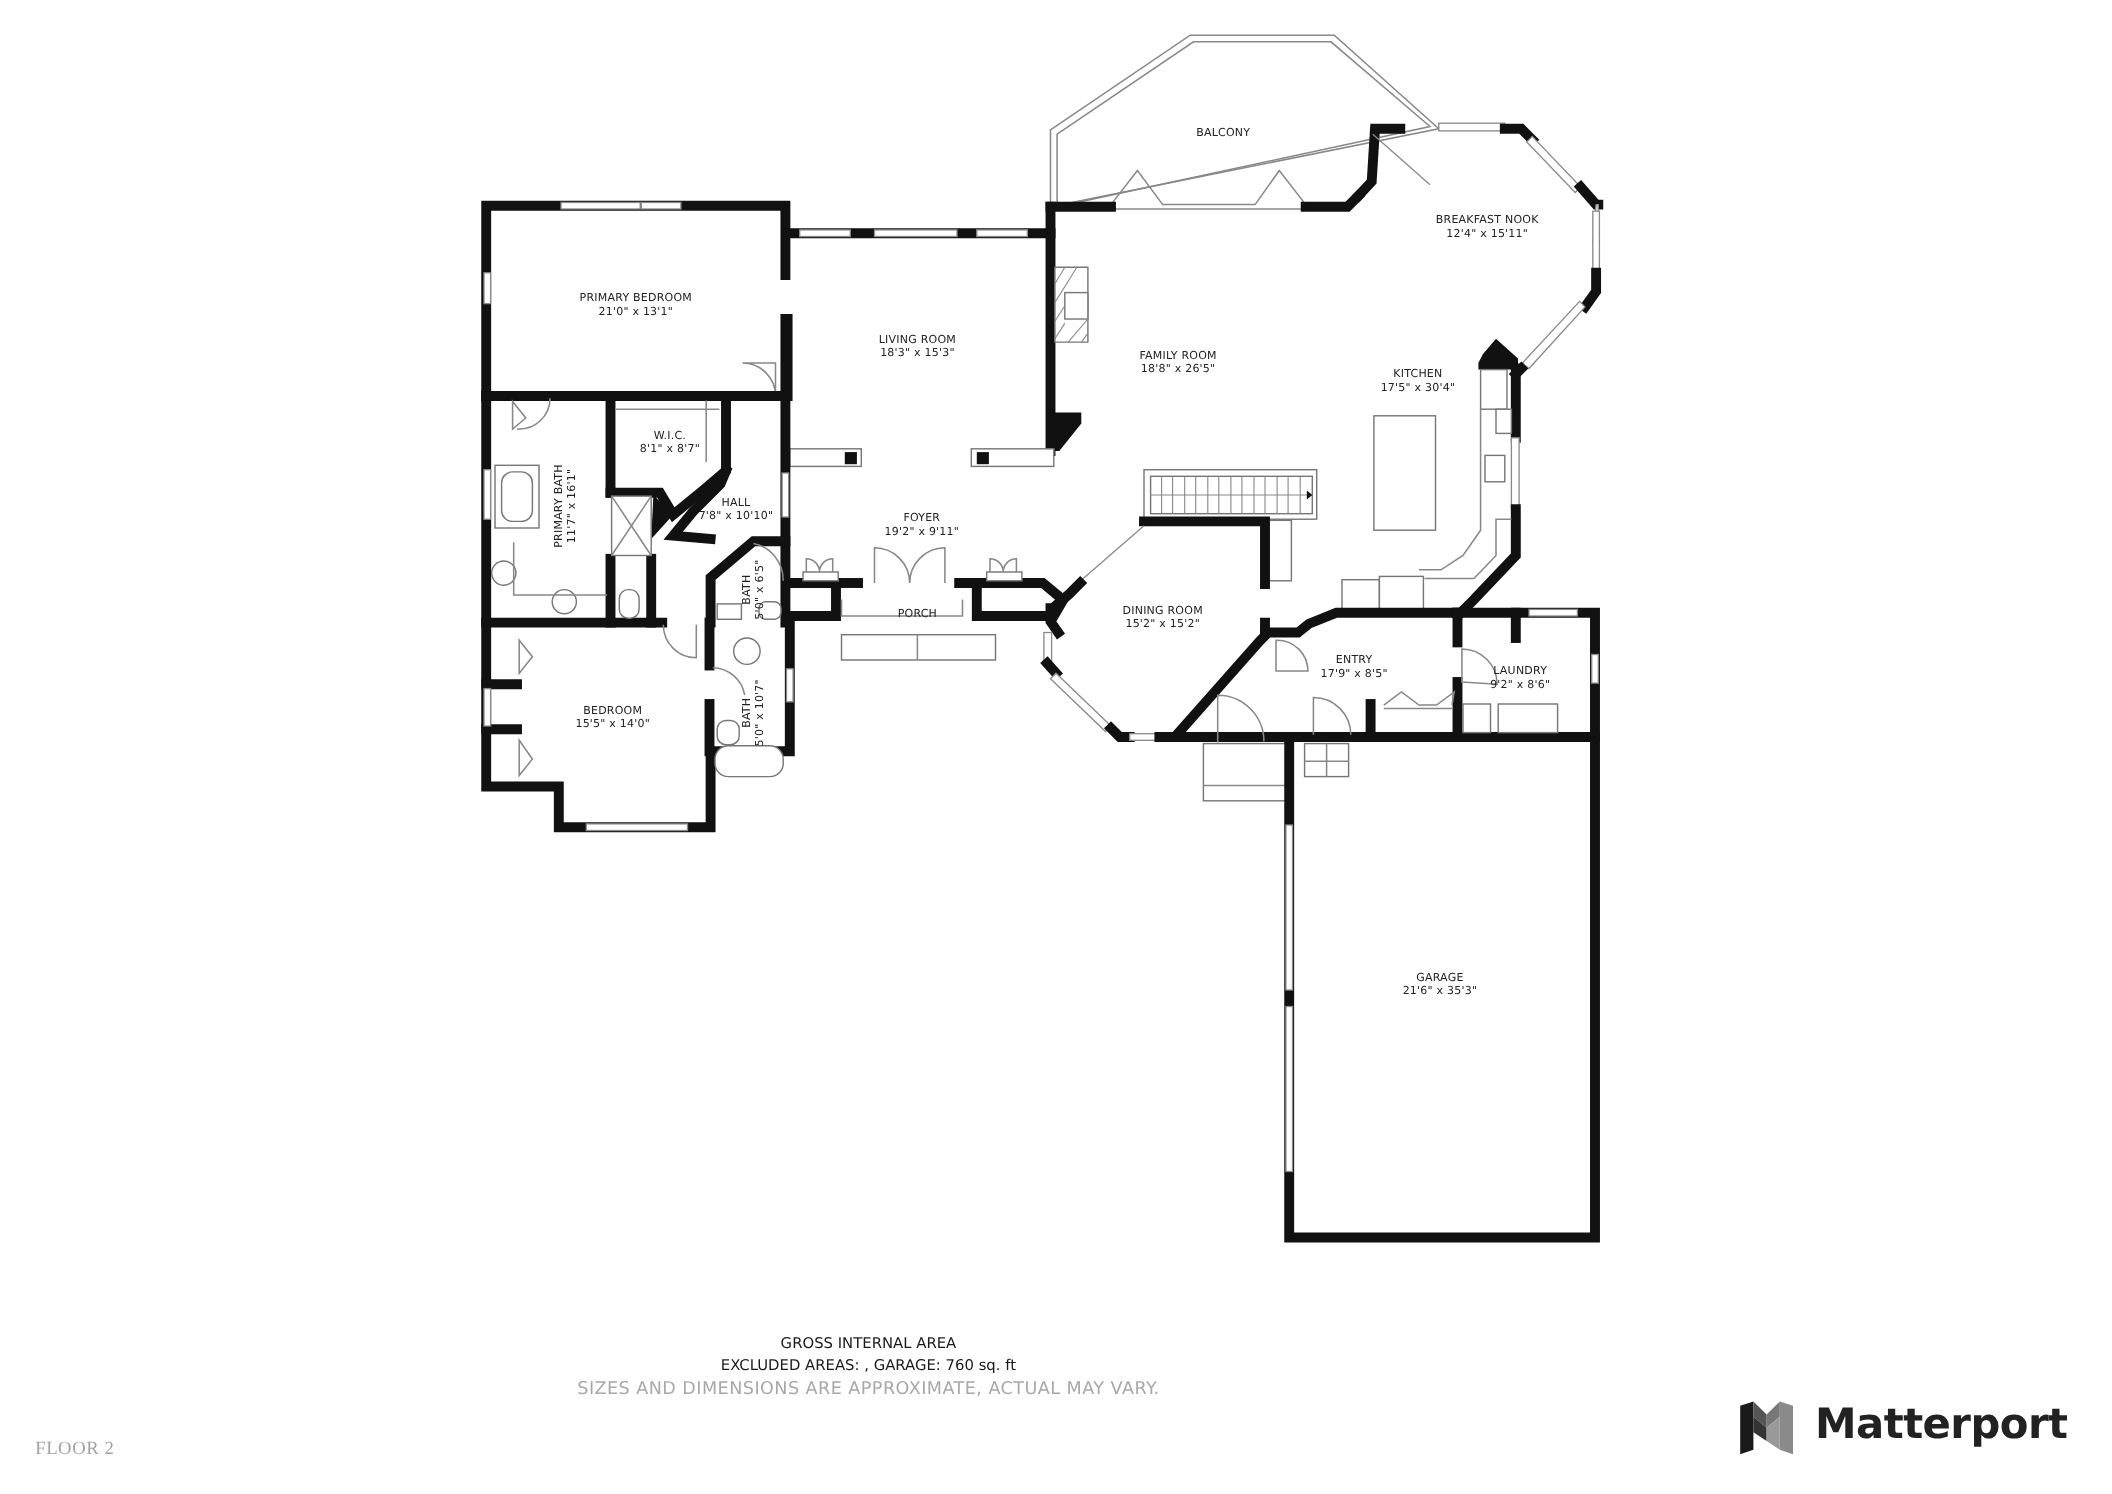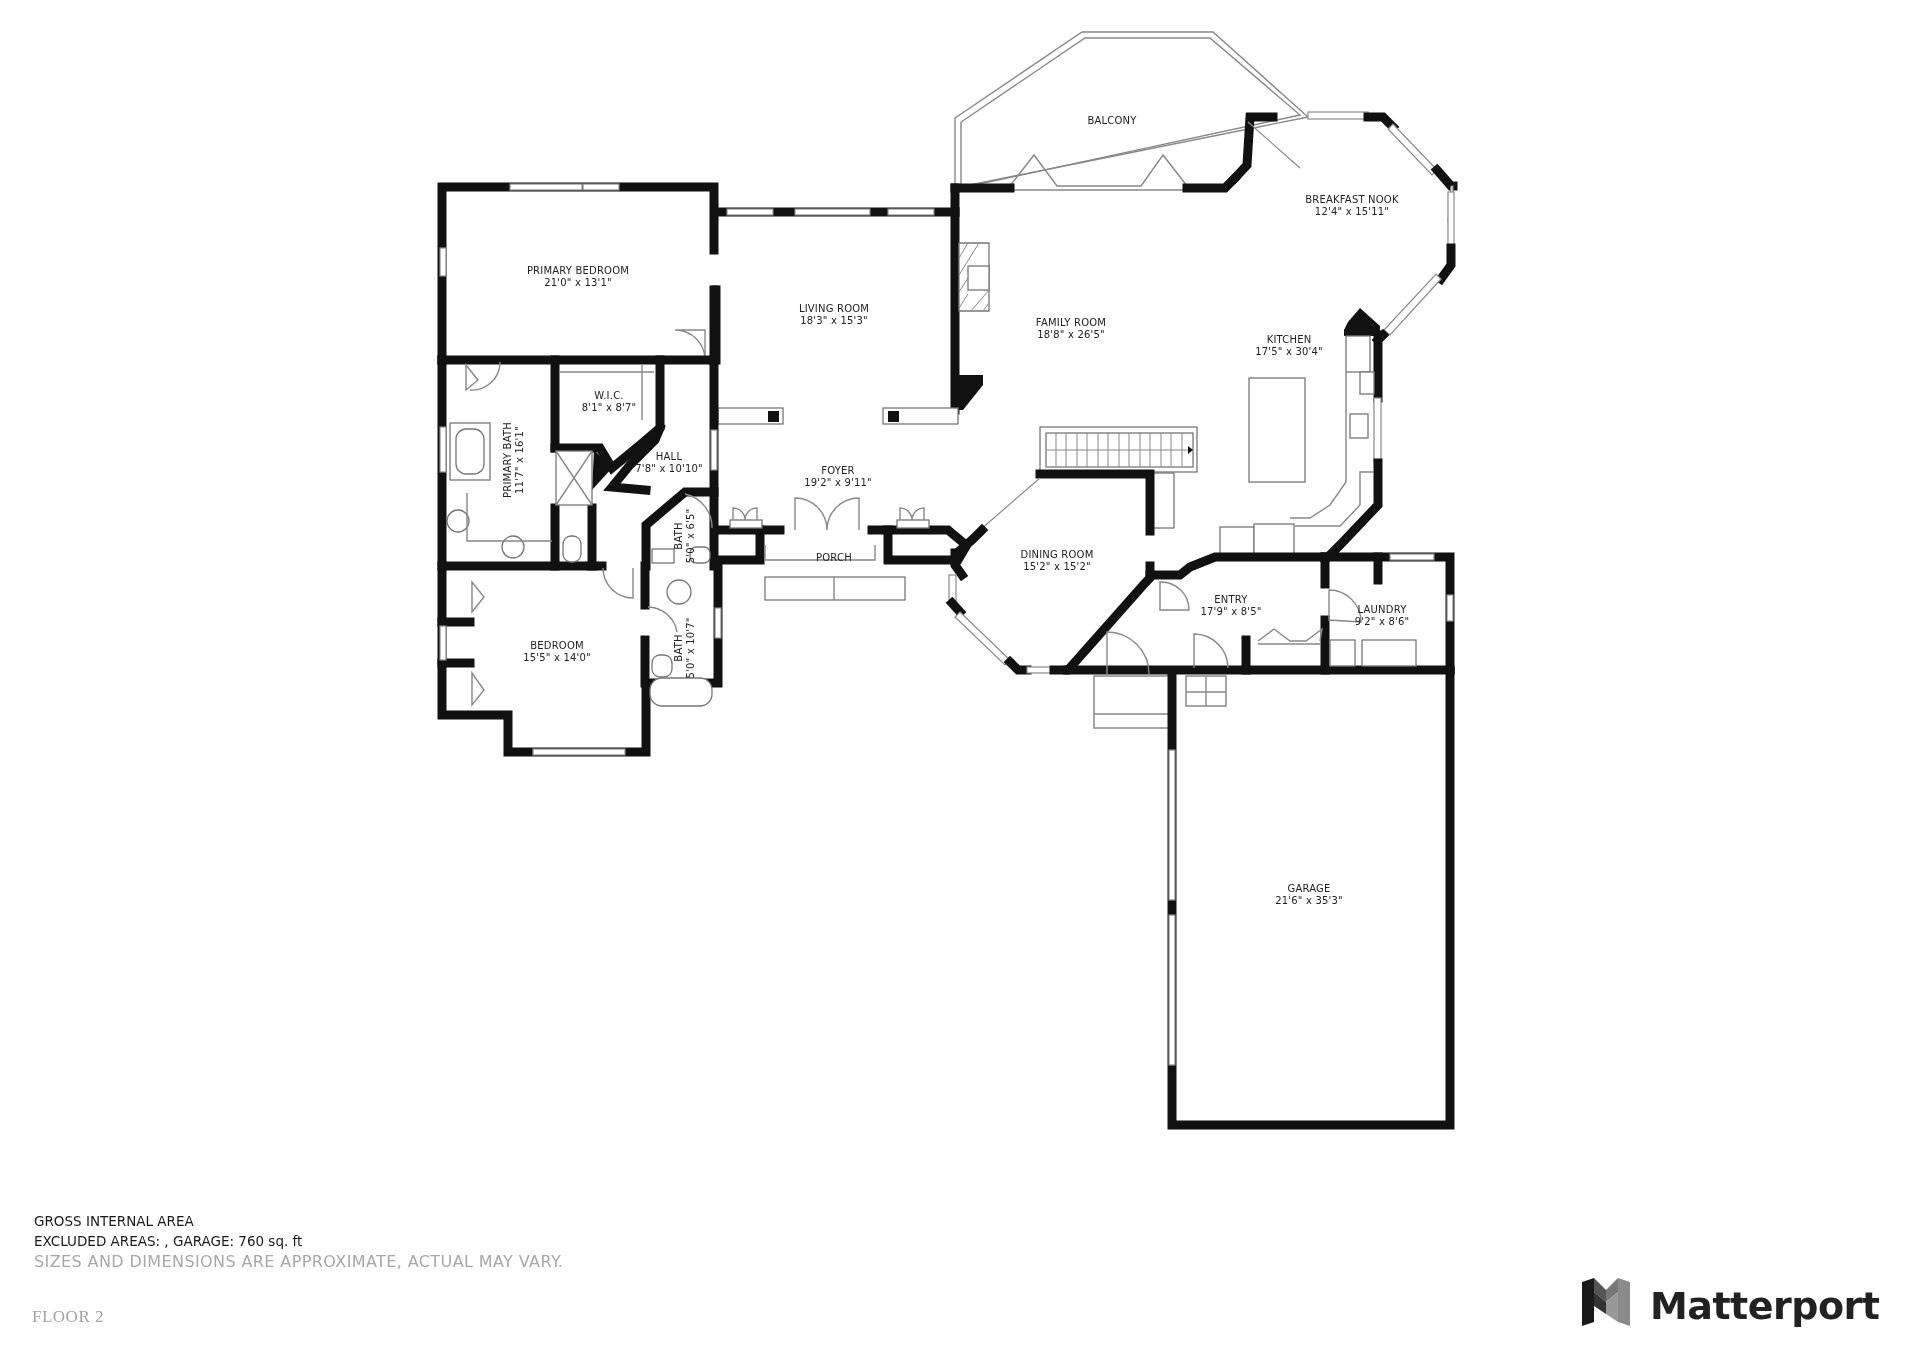--- a/index.html
+++ b/index.html
@@ -4,25 +4,25 @@
 <style>
   html, body { margin:0; padding:0; background:#ffffff; }
   body { width:1920px; height:1358px; position:relative; overflow:hidden; font-family:"DejaVu Sans", sans-serif; }
   #plan { position:absolute; left:0; top:0; width:1920px; height:1358px; }
   .wall { fill:none; stroke:#111111; stroke-width:9; stroke-linejoin:miter; stroke-linecap:square; }
   .thin { fill:none; stroke:#888888; stroke-width:1.4; }
   .win { fill:#ffffff; stroke:#8a8a8a; stroke-width:1.2; }
   .fixture { fill:#ffffff; stroke:#777777; stroke-width:1.3; }
   .solid { fill:#111111; stroke:none; }
   .room-label { font-family:"DejaVu Sans", sans-serif; font-size:10px; fill:#222222; text-anchor:middle; letter-spacing:0.2px; }
-  .footer { position:absolute; left:0; width:1579px; font-family:"DejaVu Sans", sans-serif; color:#1a1a1a;padding-left:34px; }
+  .footer { position:absolute; left:0; width:1579px; text-align:center; font-family:"DejaVu Sans", sans-serif; color:#1a1a1a; }
   .footer .line { font-size:13.5px; line-height:19.5px; }
   .footer .disclaimer { font-size:16px; color:#a8a8a8; letter-spacing:0.4px; margin-top:1px; }
   .floor-label { position:absolute; left:32px; top:1307px; font-size:17px; color:#a3a3a3; font-family:Liberation Serif, serif; letter-spacing:0.5px; }
-  .brand { position:absolute; left:1580px; top:1272px; height:56px; display:flex; align-items:flex-end; }
+  .brand { position:absolute; left:1580px; top:1272px; height:56px; display:flex; align-items:flex-start; }
   .brand-mark { width:52px; height:52px; margin-right:18px; }
   .brand-name { font-family:"DejaVu Sans", sans-serif; font-weight:bold; font-size:38px; color:#222222; letter-spacing:-0.5px; }
 </style>
 </head>
 <body>
 
 <svg id="plan" viewBox="0 0 1920 1358" xmlns="http://www.w3.org/2000/svg">
 
   <g>
     <polygon class="thin" points="955,188 955,118 1082,32 1213,32 1308,117"></polygon>

